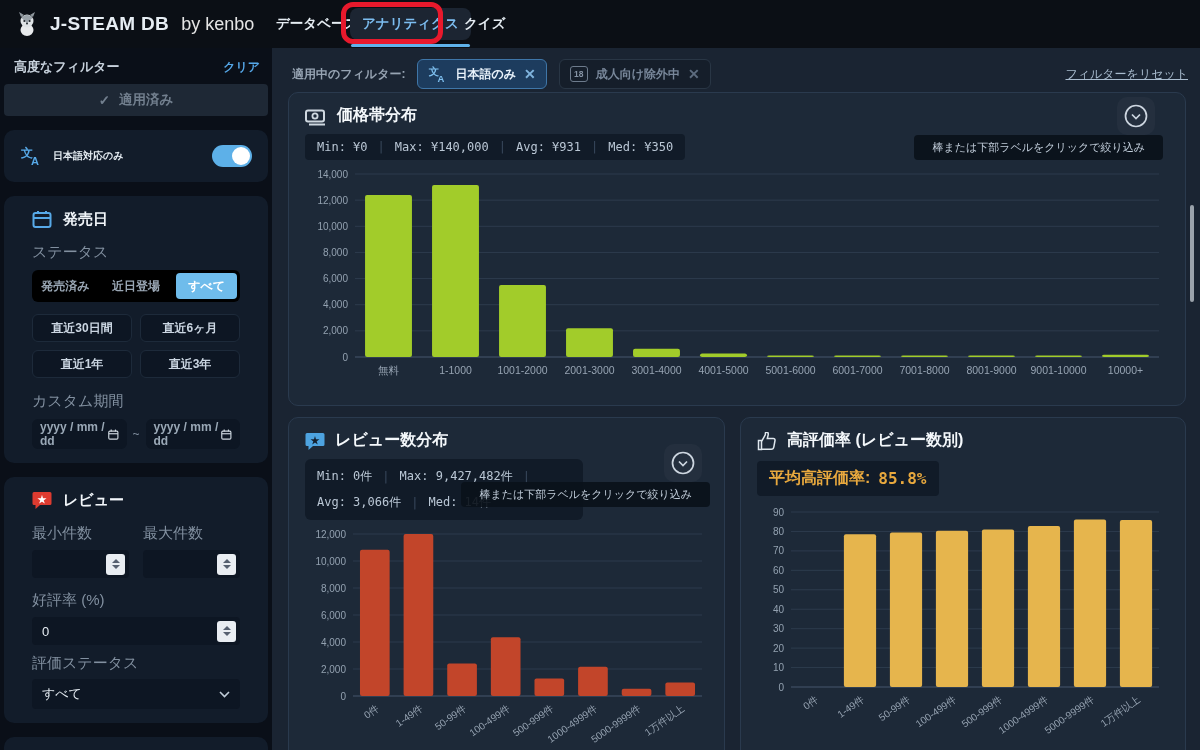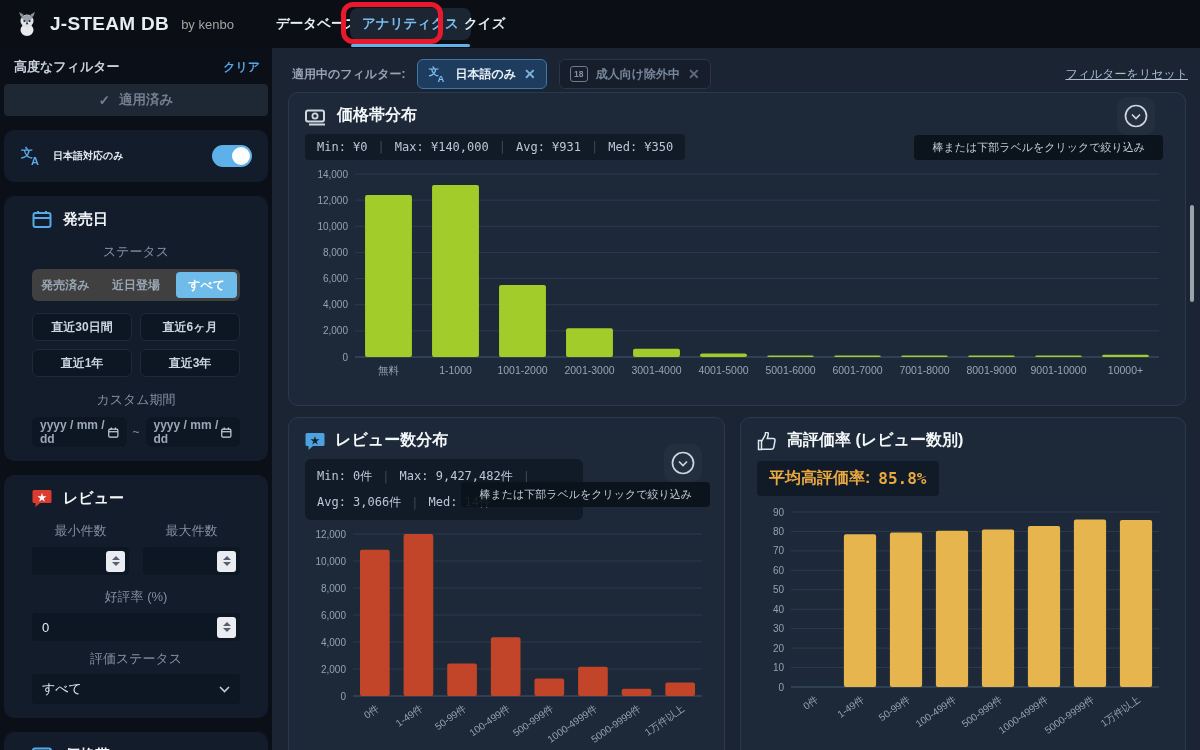--- a/index.html
+++ b/index.html
@@ -3,42 +3,42 @@
 <meta charset="utf-8">
 <style>
   * { margin:0; padding:0; box-sizing:border-box; }
   html,body { width:1200px; height:750px; overflow:hidden; }
   body { position:relative; background:#1a2432; font-family:"Liberation Sans",sans-serif; color:#e6edf3; }
 
   
   .nav { position:absolute; left:0; top:0; width:1200px; height:48px; background:#0b0f15; z-index:6; }
   .brand { position:absolute; left:14px; top:0; height:48px; display:flex; align-items:center; gap:10px; }
   .brand-title { font-size:19px; font-weight:bold; letter-spacing:.3px; }
-  .brand-sub { font-size:13px; color:#a3a3a3; margin-left:2px; }
+  .brand-sub { font-size:18px; color:#e5e5e5; margin-left:2px; }
   .tab { position:absolute; top:8px; height:32px; display:flex; align-items:center; padding:0 12px; font-size:13.5px; font-weight:bold; color:#e6edf3; border-radius:8px; }
   .tab.t1 { left:264px; }
   .tab.t2 { left:350px; background:#1c2532; color:#7cbdf0; }
   .tab.t3 { left:452px; }
   .tab.t2::after { content:""; position:absolute; left:1px; right:1px; bottom:-7px; height:3px; background:#5fb2ea; border-radius:2px; }
   .annotation-box { position:absolute; left:341px; top:2px; width:102px; height:42px; border:5px solid #e8192c; border-radius:12px; z-index:10; pointer-events:none; }
 
   
   .sidebar { position:absolute; left:0; top:48px; width:272px; height:702px; background:#0a0f18; overflow:hidden; }
   .sb-header { display:flex; justify-content:space-between; align-items:center; padding:10px 12px 8px 14px; }
   .sb-title { font-size:13px; font-weight:bold; color:#c7d1dc; }
   .sb-clear { font-size:12px; font-weight:bold; color:#55a7e8; cursor:pointer; }
   .applied-btn { margin:0 4px; height:32px; background:#1e2835; border-radius:4px; display:flex; align-items:center; justify-content:center; gap:9px; color:#727f8e; font-size:13.5px; font-weight:bold; }
   .card { margin:14px 4px 0 4px; background:#121c2a; border-radius:10px; padding:14px 28px; }
   .card-head { display:flex; align-items:center; gap:11px; font-size:15px; font-weight:bold; color:#f2f6fa; }
   .jp-card { display:flex; align-items:center; gap:11px; padding:15px 16px; }
   .jp-label { font-size:10px; font-weight:bold; flex:1; }
   .toggle { width:40px; height:22px; border-radius:11px; background:#5db0e8; position:relative; cursor:pointer; }
   .toggle .knob { position:absolute; right:2px; top:2px; width:18px; height:18px; border-radius:50%; background:#fff; }
-  .small-label { font-size:13px; color:#8290a0; margin:14px 0 8px;text-align:center; }
-  .segmented { display:flex; background:#404040; border-radius:6px; padding:3px; gap:10px; }
+  .small-label { font-size:15px; color:#8290a0; margin:14px 0 8px; }
+  .segmented { display:flex; background:#000000; border-radius:6px; padding:3px; gap:10px; }
   .seg { flex:1; height:26px; display:flex; align-items:center; justify-content:center; font-size:12px; font-weight:bold; color:#9aa7b5; border-radius:4px; cursor:pointer; }
   .seg.selected { background:#6fbceb; color:#ffffff; }
   .presets { display:grid; grid-template-columns:1fr 1fr; gap:8px; margin-top:12px; }
   .preset { height:28px; background:#0d1623; border:1px solid #1d2a3a; border-radius:6px; display:flex; align-items:center; justify-content:center; font-size:12px; font-weight:bold; color:#cbd6e2; cursor:pointer; }
   .date-row { display:flex; align-items:center; gap:6px; margin-top:6px; }
   .date-input { flex:1; height:30px; background:#0d1623; border-radius:6px; display:flex; align-items:center; justify-content:space-between; padding:0 8px; font-size:12px; font-weight:bold; color:#9aa8b6; }
   .tilde { color:#8290a0; font-size:12px; }
   .two-col { display:flex; gap:14px; }
   .two-col .col { flex:1; }
   .num-input { height:28px; background:#0d1623; border-radius:4px; display:flex; align-items:center; justify-content:flex-end; padding:3px 4px; }

